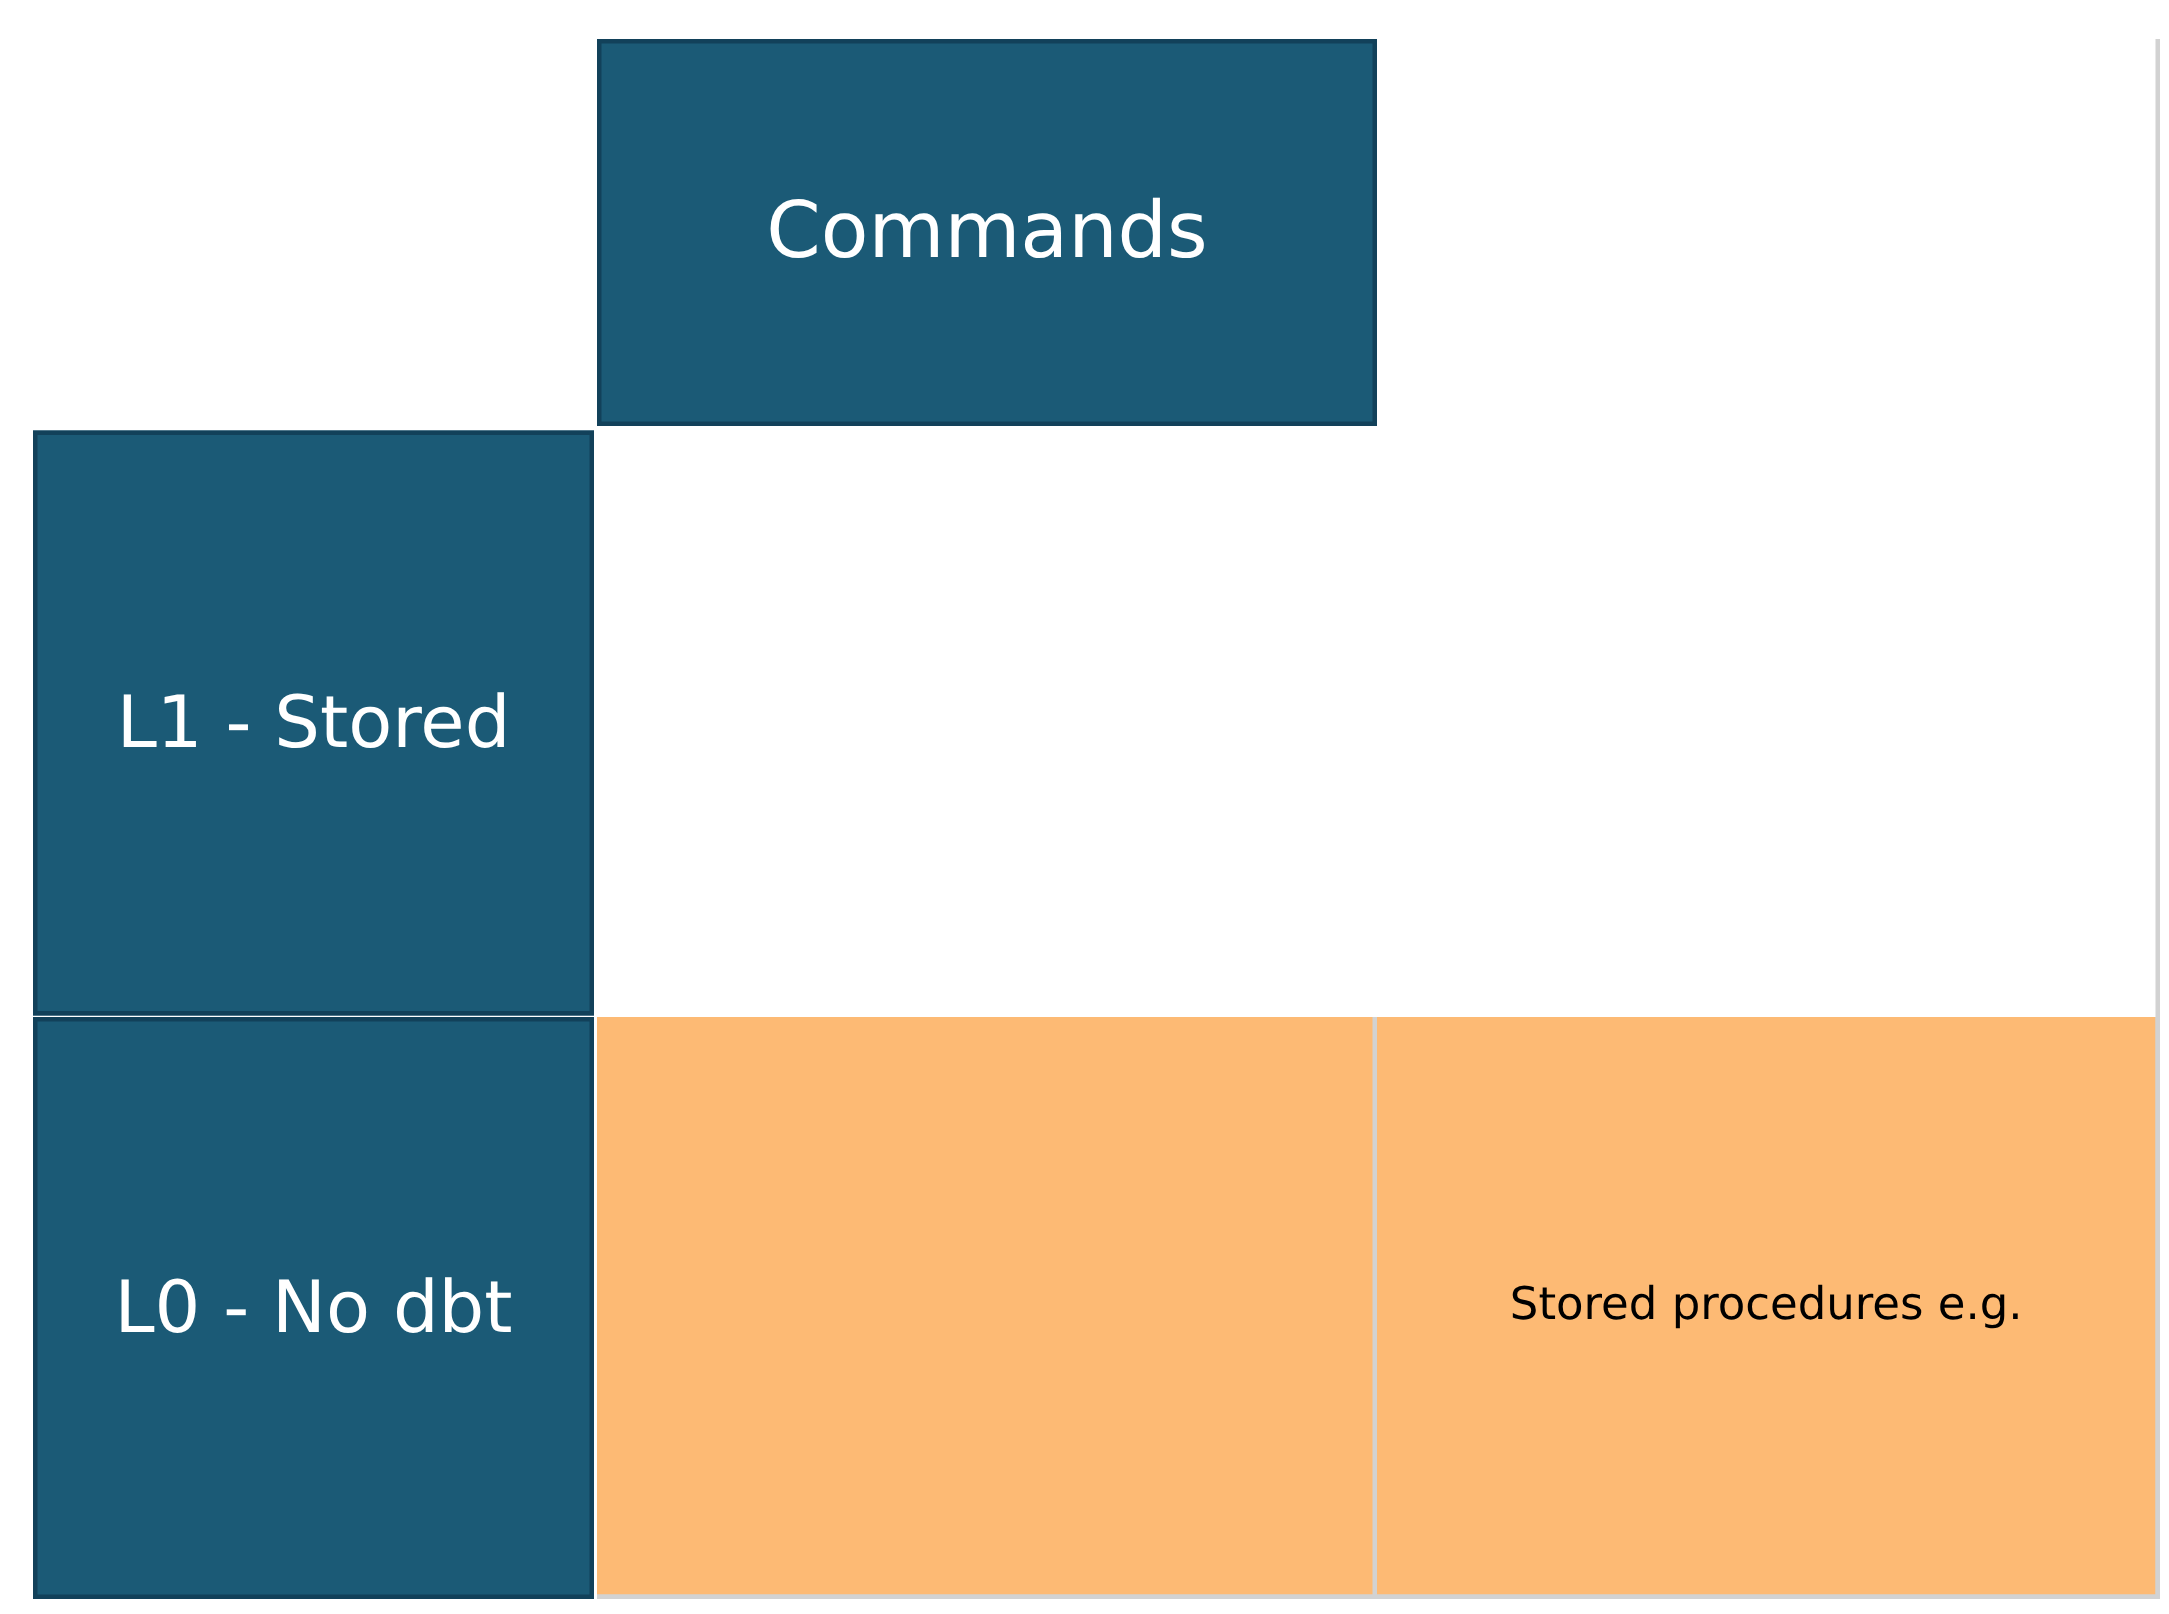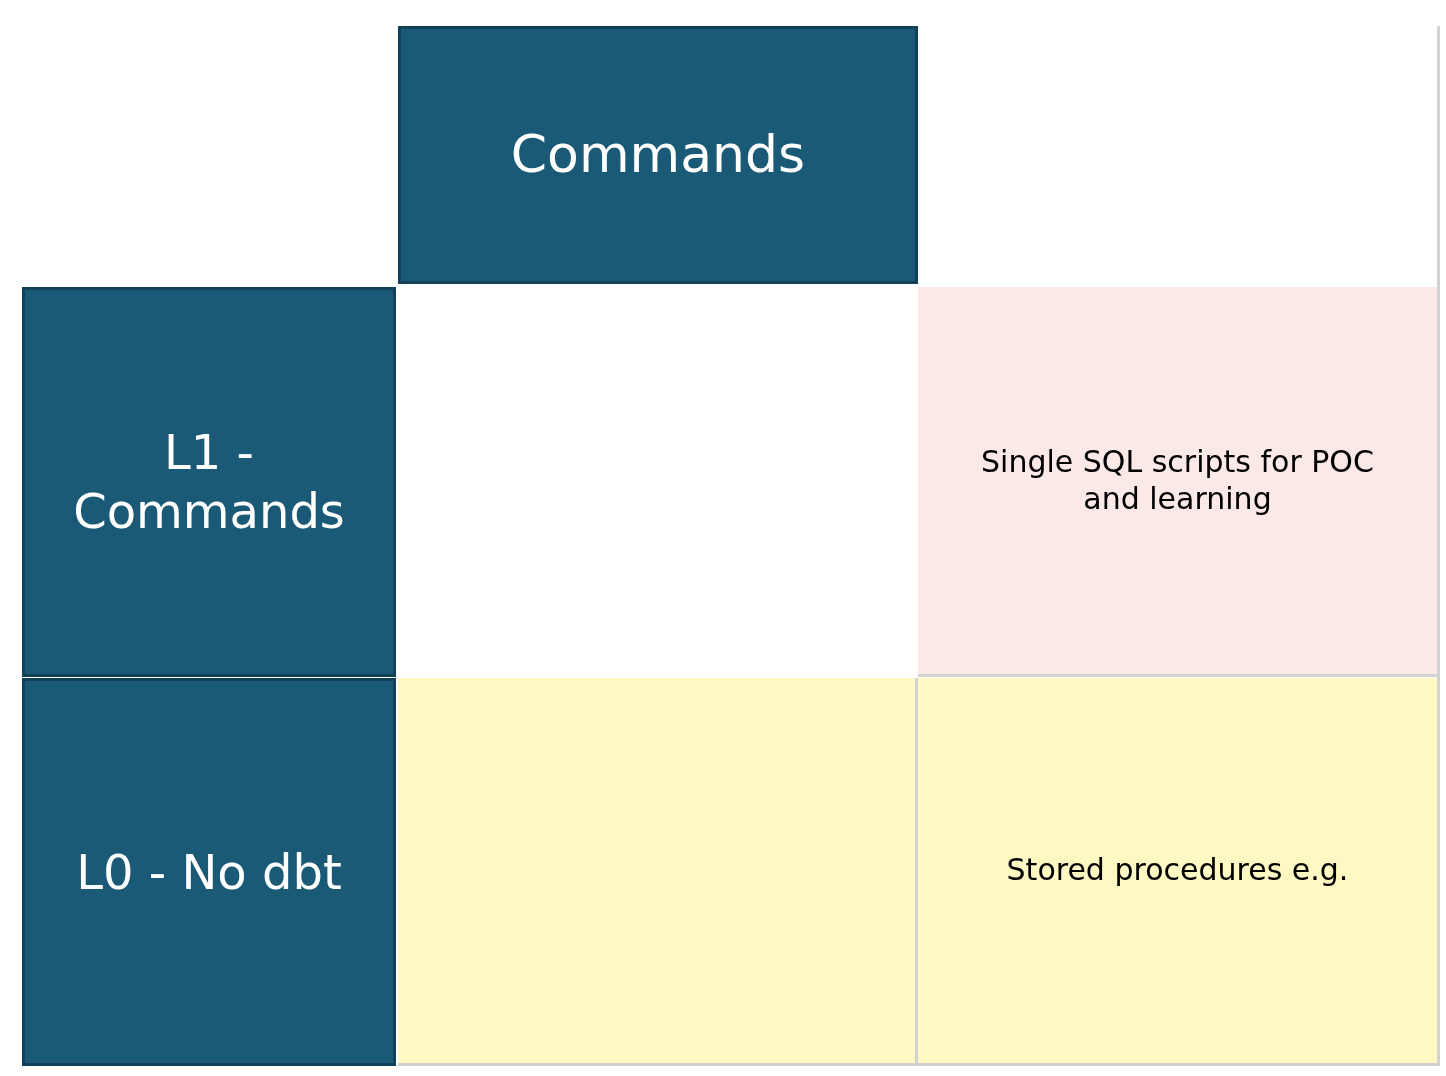--- a/index.html
+++ b/index.html
@@ -54,21 +54,21 @@
 
   
   .body-cell {
     color: #000000;
     font-size: 30px;
     font-weight: 400;
     border-right: 3px solid #d2d2d2;
     border-bottom: 3px solid #d2d2d2;
   }
   .body-cell.tint-pink  { background: #fbe9e7; }
-  .body-cell.tint-white { background: #fef9c3; }
+  .body-cell.tint-white { background: #fdba74; }
 
   .cell-text {
     display: block;
     padding: 0 18px;
     max-width: 100%;
     white-space: pre-line;
   }
 
   
   .grid-line {
@@ -84,28 +84,24 @@
   <div class="cell corner-cell" style="left:22px; top:26px; width:374px; height:258px; background:#ffffff;">
     <span class="cell-text"></span>
   </div>
 
   <div class="cell col-head" style="left:398px; top:26px; width:520px; height:258px;">
     <span class="cell-text">Commands</span>
   </div>
 
 
   <div class="cell row-head" style="left:22px; top:287px; width:374px; height:390px;">
-    <span class="cell-text">L1 - Commands</span>
+    <span class="cell-text">L1 - Stored</span>
   </div>
 
 
-  <div class="cell body-cell tint-pink" style="left:918px; top:287px; width:522px; height:390px;">
-    <span class="cell-text">Single SQL scripts for POC
-and learning</span>
-  </div>
 
   <div class="cell row-head" style="left:22px; top:678px; width:374px; height:388px;">
     <span class="cell-text">L0 - No dbt</span>
   </div>
 
   <div class="cell body-cell tint-white" style="left:398px; top:678px; width:520px; height:388px;">
     <span class="cell-text"></span>
   </div>
 
   <div class="cell body-cell tint-white" style="left:918px; top:678px; width:522px; height:388px;">

